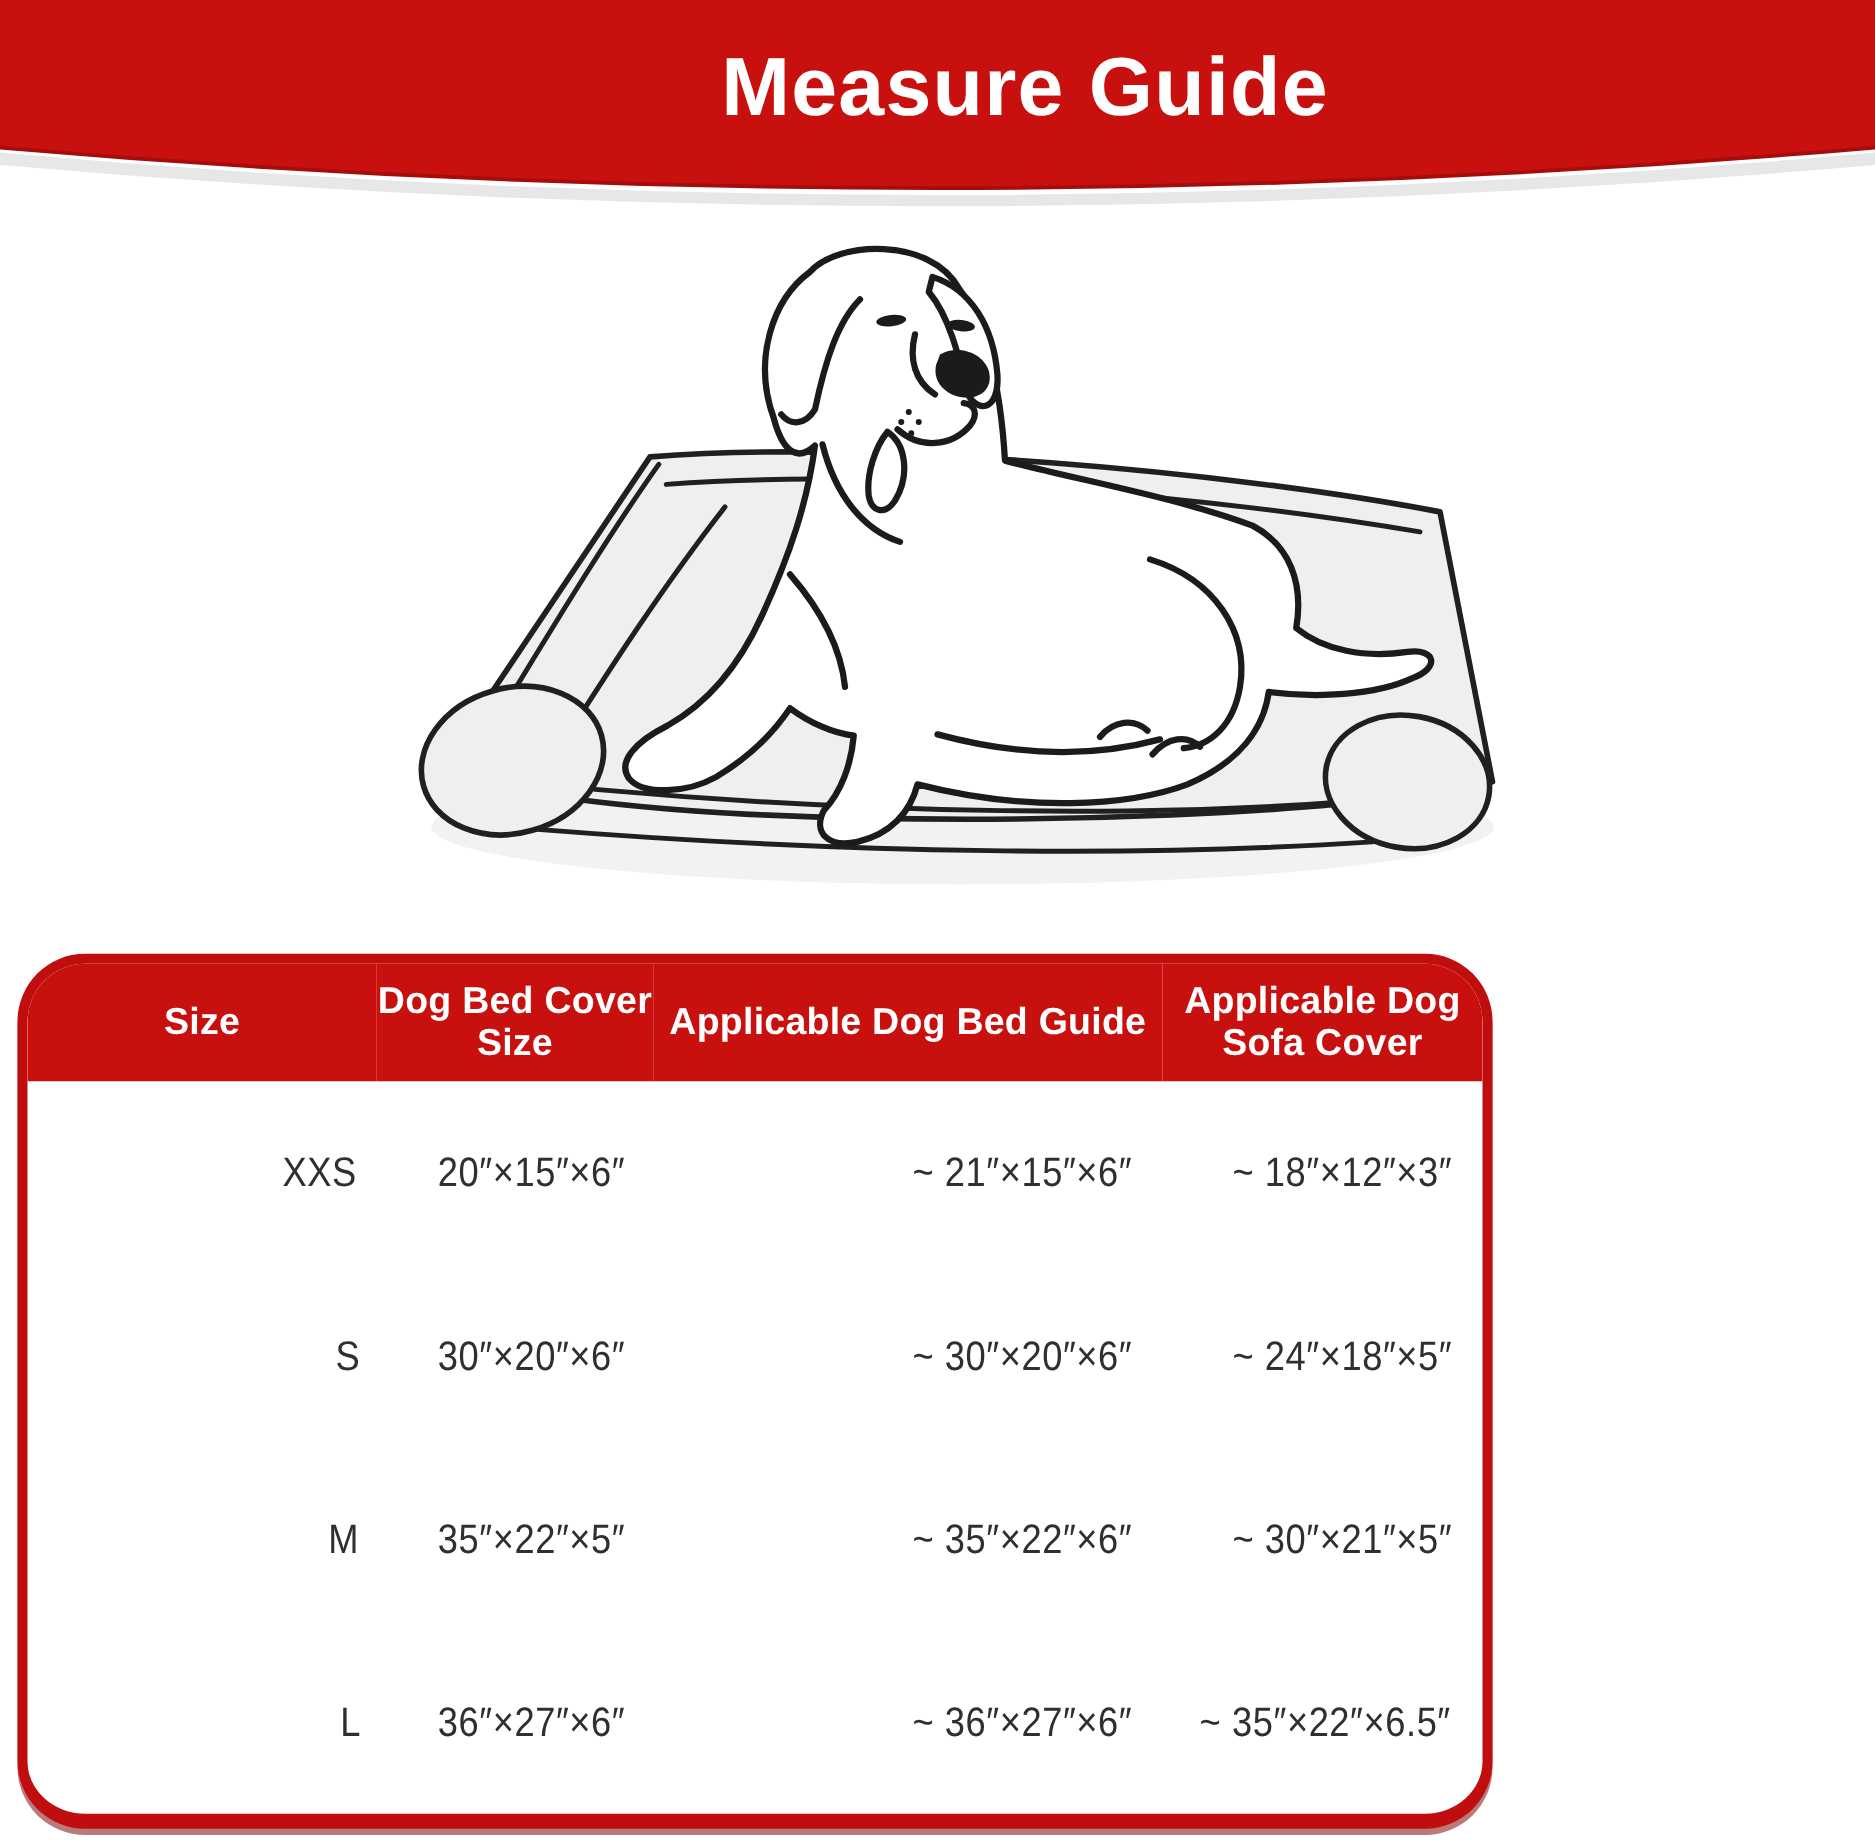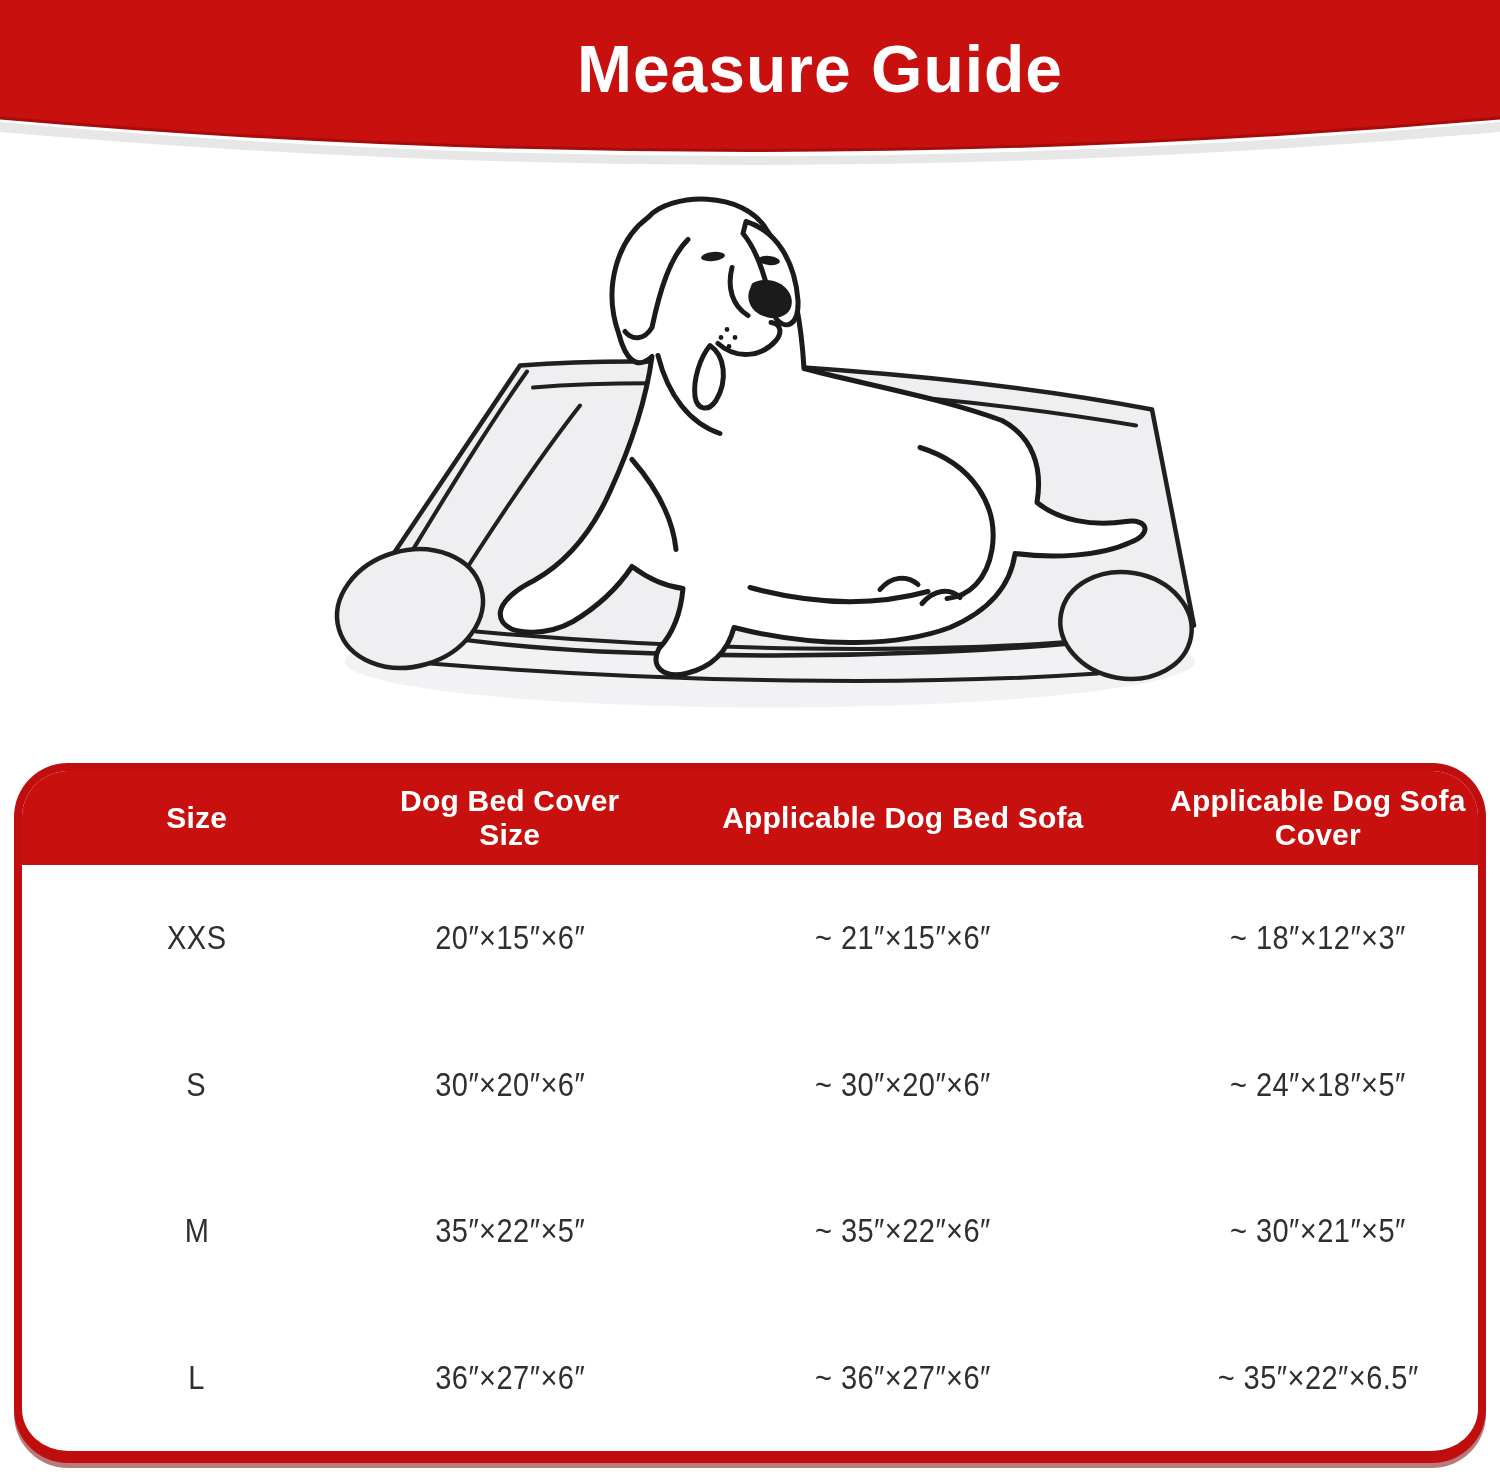--- a/index.html
+++ b/index.html
@@ -14,38 +14,38 @@
   .banner-svg{position:absolute;top:0;left:0;}
   .banner-title{
     position:absolute;top:33px;left:70px;width:1500px;
     text-align:center;color:#ffffff;
     font-size:66px;font-weight:600;letter-spacing:1px;line-height:1.1;
   }
   
   .illustration{position:absolute;left:280px;top:158px;width:950px;height:568px;}
   
   .chart{
-    position:absolute;left:14px;top:763px;width:1472px;height:700px;
+    position:absolute;left:14px;top:763px;width:1180px;height:700px;
     box-sizing:border-box;
     border:8px solid #c00e0e;border-bottom:12px solid #c00e0e;
     border-radius:54px;
     background:#ffffff;
     overflow:hidden;
     box-shadow:0 5px 0 rgba(125,13,13,.55);
   }
   table.size-table{width:100%;height:100%;border-collapse:collapse;table-layout:fixed;}
   table.size-table thead th{
     background:#c8100f;color:#ffffff;
     font-size:30px;font-weight:600;
     height:94px;text-align:center;vertical-align:middle;
     padding:0;letter-spacing:.2px;
   }
   table.size-table tbody td{
-    height:64px;text-align:center;vertical-align:middle;
-    padding:0;white-space:nowrap;
+    height:64px;text-align:right;vertical-align:middle;
+    padding:12px;white-space:nowrap;
   }
   .cellval{
     display:inline-block;
     transform:scaleX(.88);
     font-size:33px;color:#2f2f2f;letter-spacing:.5px;
   }
   col.c1{width:24%;} col.c2{width:19%;} col.c3{width:35%;} col.c4{width:22%;}
 </style>
 </head>
 <body>
@@ -122,21 +122,21 @@
     <colgroup>
         <col class="c1">
         <col class="c2">
         <col class="c3">
         <col class="c4">
       </colgroup>
     <thead>
       <tr>
         <th>Size</th>
         <th>Dog Bed Cover Size</th>
-        <th>Applicable Dog Bed Sofa</th>
+        <th>Applicable Dog Bed Guide</th>
         <th>Applicable Dog Sofa Cover</th>
       </tr>
     </thead>
     <tbody>
       <tr>
         <td><span class="cellval">XXS</span></td>
         <td><span class="cellval">20″×15″×6″</span></td>
         <td><span class="cellval">~ 21″×15″×6″</span></td>
         <td><span class="cellval">~ 18″×12″×3″</span></td>
       </tr>

